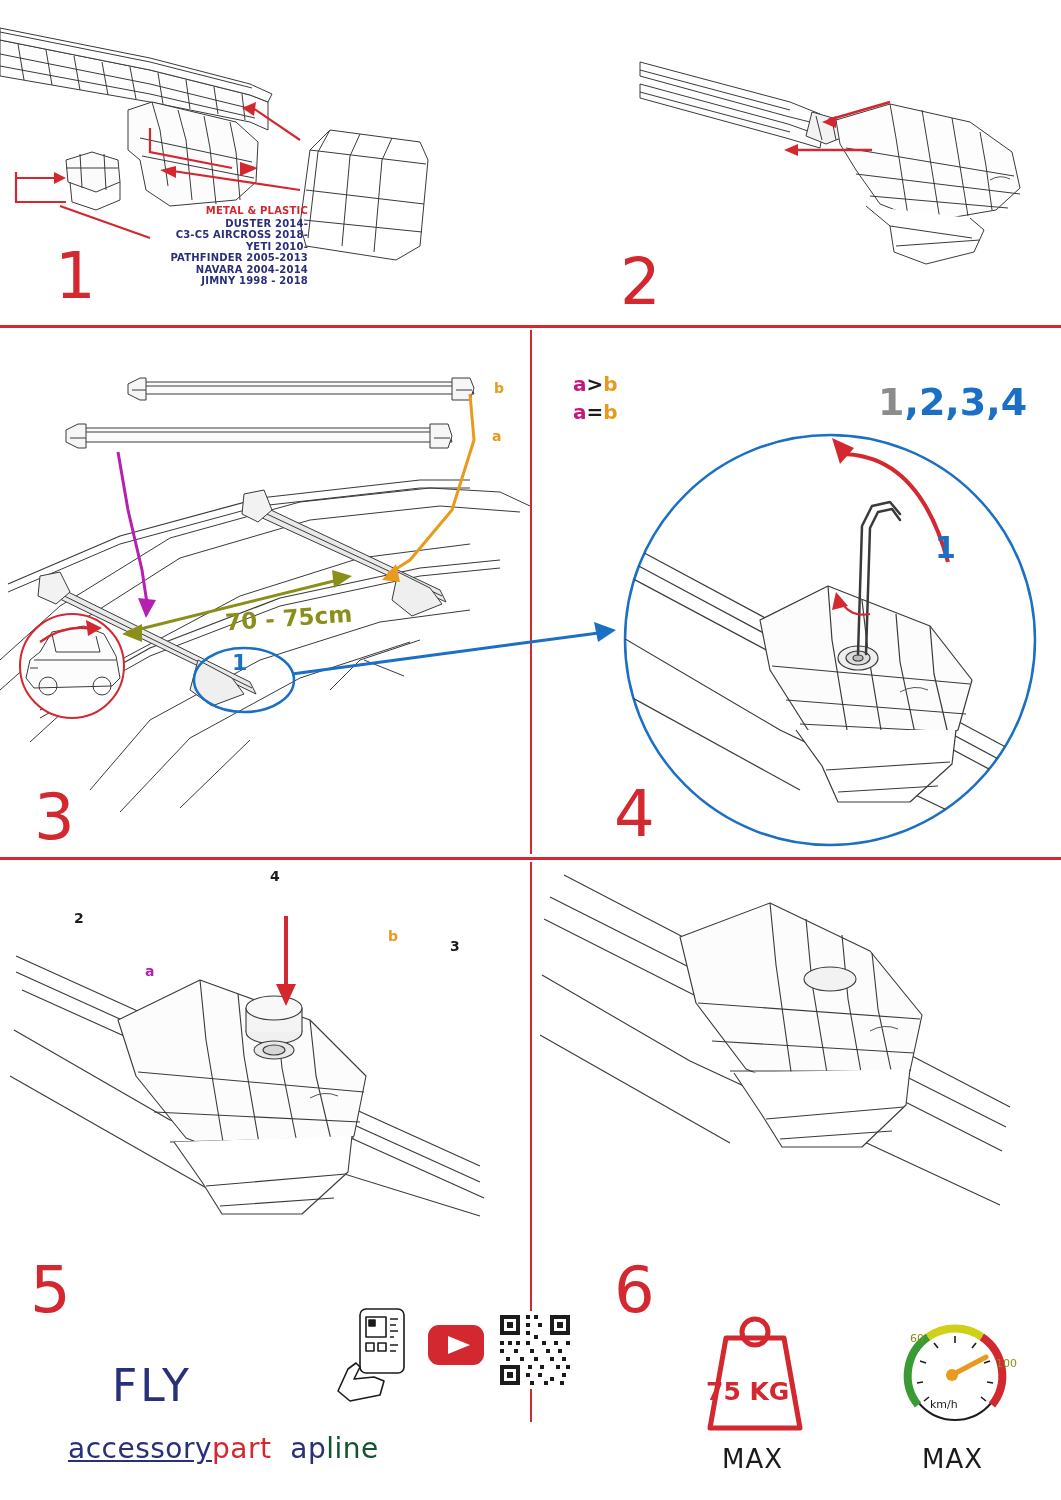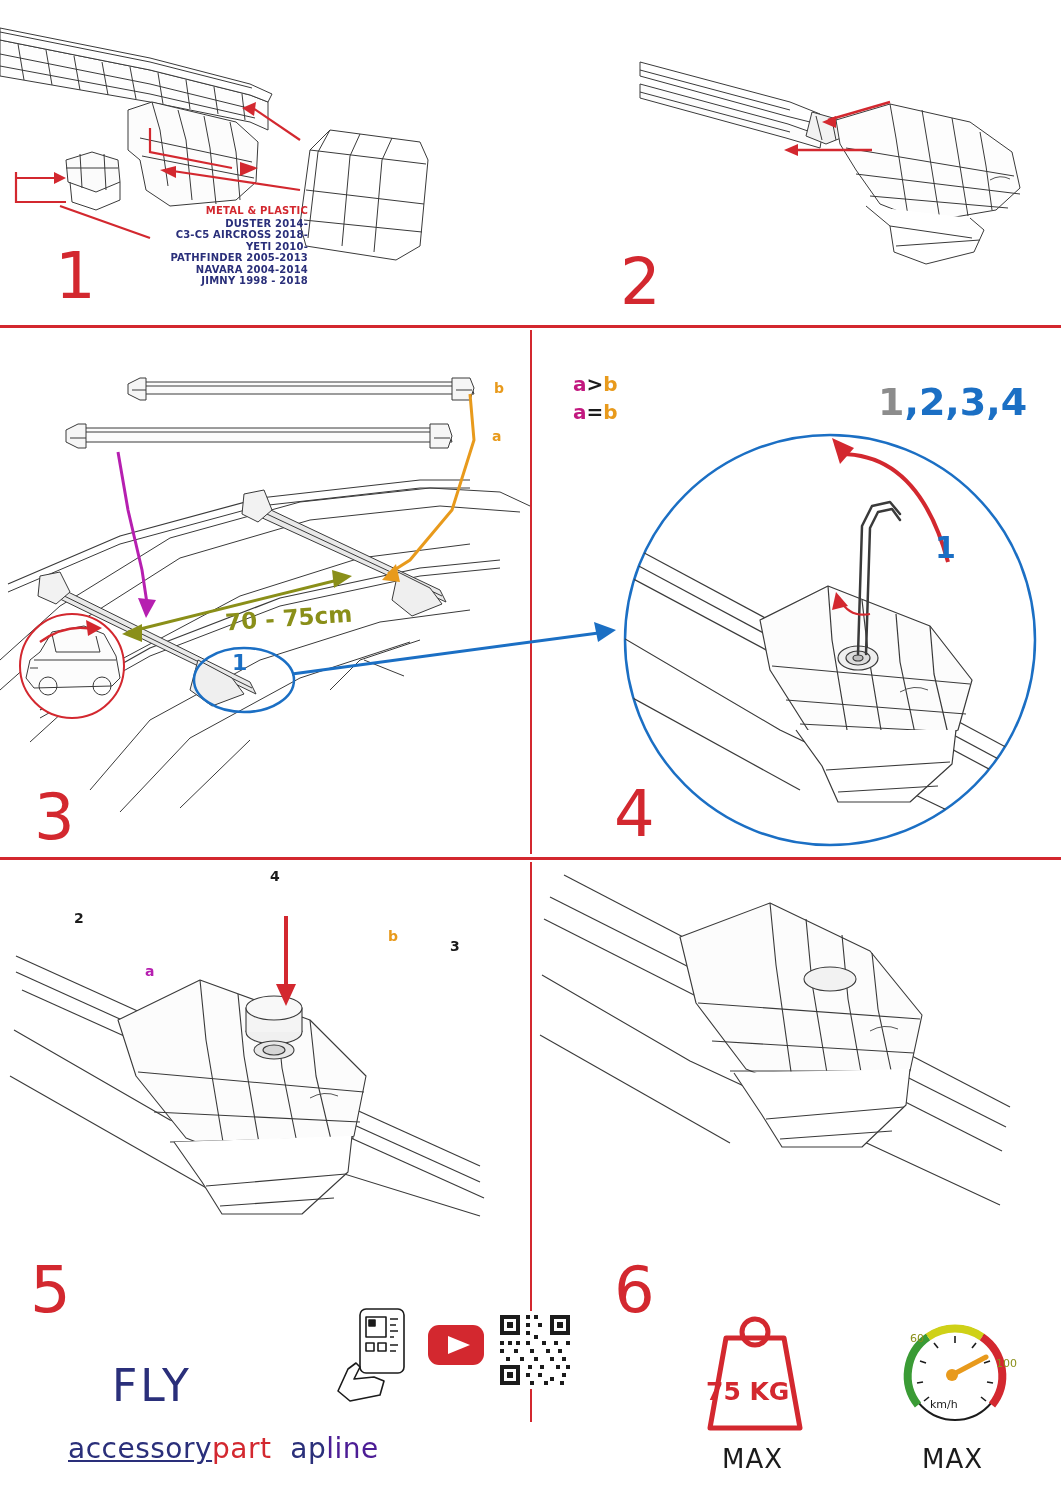--- a/index.html
+++ b/index.html
@@ -130,21 +130,21 @@
     position: absolute;
     left: 68px;
     top: 1432px;
     font-family: "DejaVu Sans", sans-serif;
     font-size: 28px;
     letter-spacing: 0.5px;
   }
   .brand-line .accessory { color: #2a2f7a; text-decoration: underline; }
   .brand-line .part { color: #d3282f; }
   .brand-line .ap { color: #2a2f7a; }
-  .brand-line .line2 { color: #4c1d95; margin-top: 16px; }
+  .brand-line .line2 { color: #14532d; margin-top: 16px; }
 
   .max-label {
     position: absolute;
     font-family: "DejaVu Sans", sans-serif;
     font-size: 26px;
     color: #1b1b1b;
     letter-spacing: 1px;
   }
   .weight-text {
     position: absolute;

